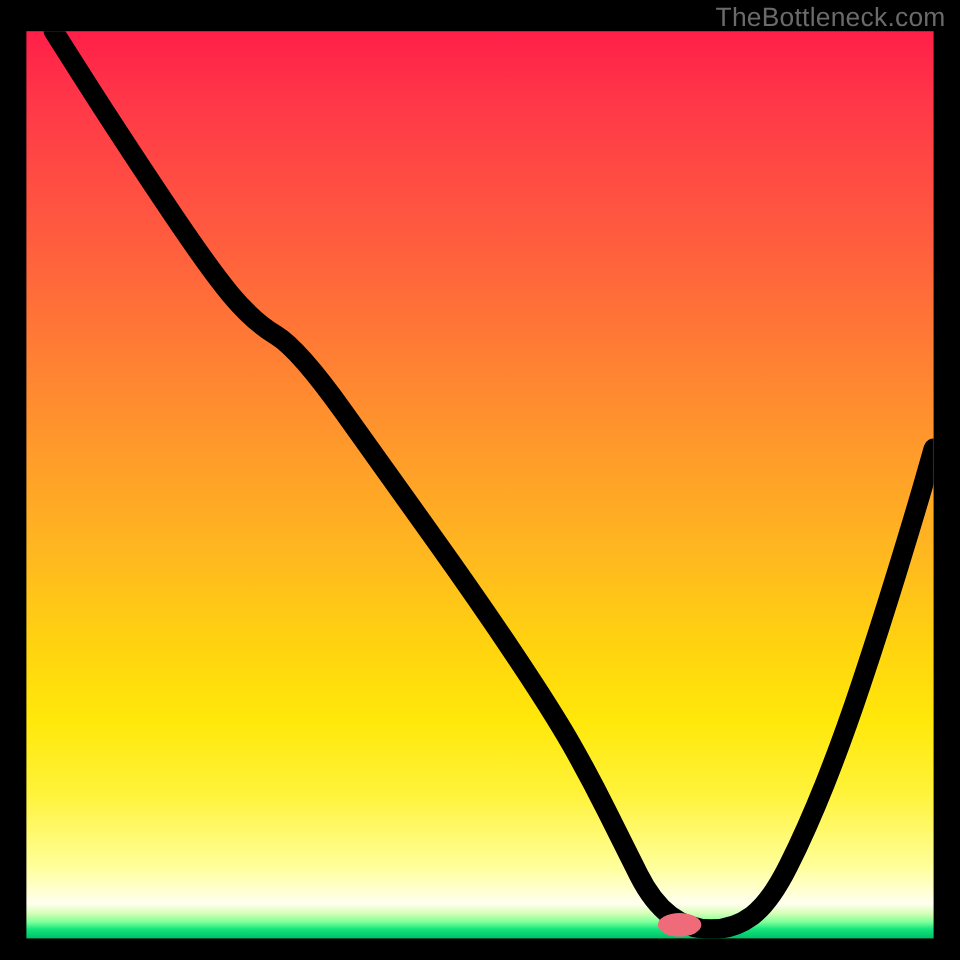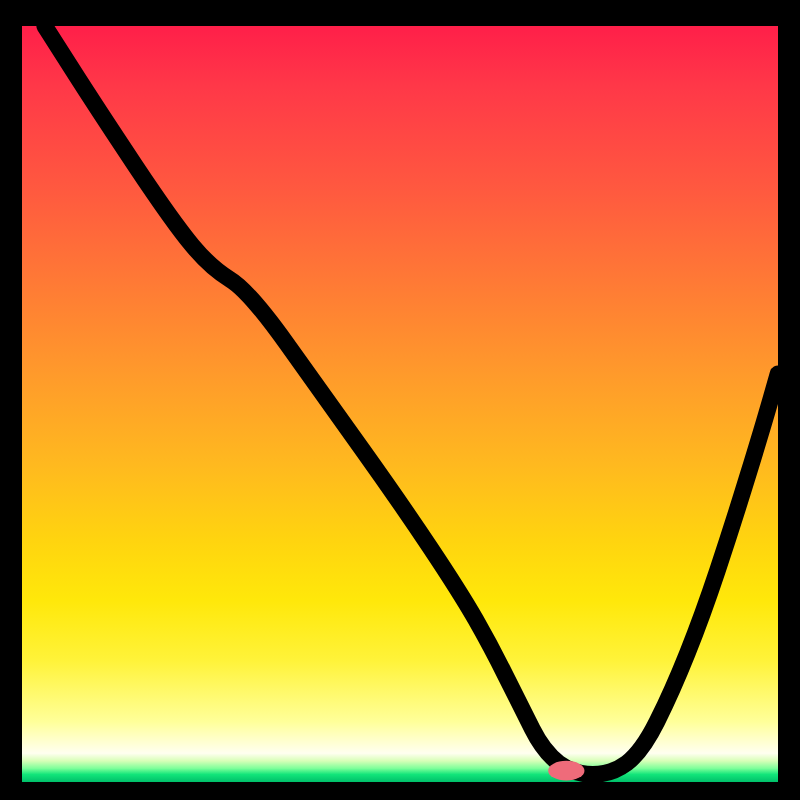--- a/index.html
+++ b/index.html
@@ -63,20 +63,21 @@
   }
   .marker {
     fill: #ef6b7a;
     stroke: none;
   }
 </style>
 </head>
 <body>
 
 <div class="stage">
+  <div class="watermark">TheBottleneck.com</div>
 
   <div class="plot">
     <svg viewBox="0 0 100 100" preserveAspectRatio="none">
       <path id="curve" class="curve" d="M 3 0 Q 3 0 6.5 5.5 Q 10 11 15 18.5 Q 20 26 22.5 29 Q 25 32 27.5 33.5 Q 30 35 35 42 Q 40 49 45 56 Q 50 63 54 69 Q 58 75 60 78.5 Q 62 82 64 86 Q 66 90 67.5 93 Q 69 96 71 97.5 Q 73 99 75.5 99 Q 78 99 80 97.5 Q 82 96 84 92 Q 86 88 88 83 Q 90 78 92 72 Q 94 66 96 59.5 Q 98 53 99 49.5 T 100 46"></path>
       <ellipse id="marker" class="marker" cx="72" cy="98.5" rx="2.4" ry="1.3"></ellipse>
     </svg>
   </div>
 </div>
 
 </body></html>

